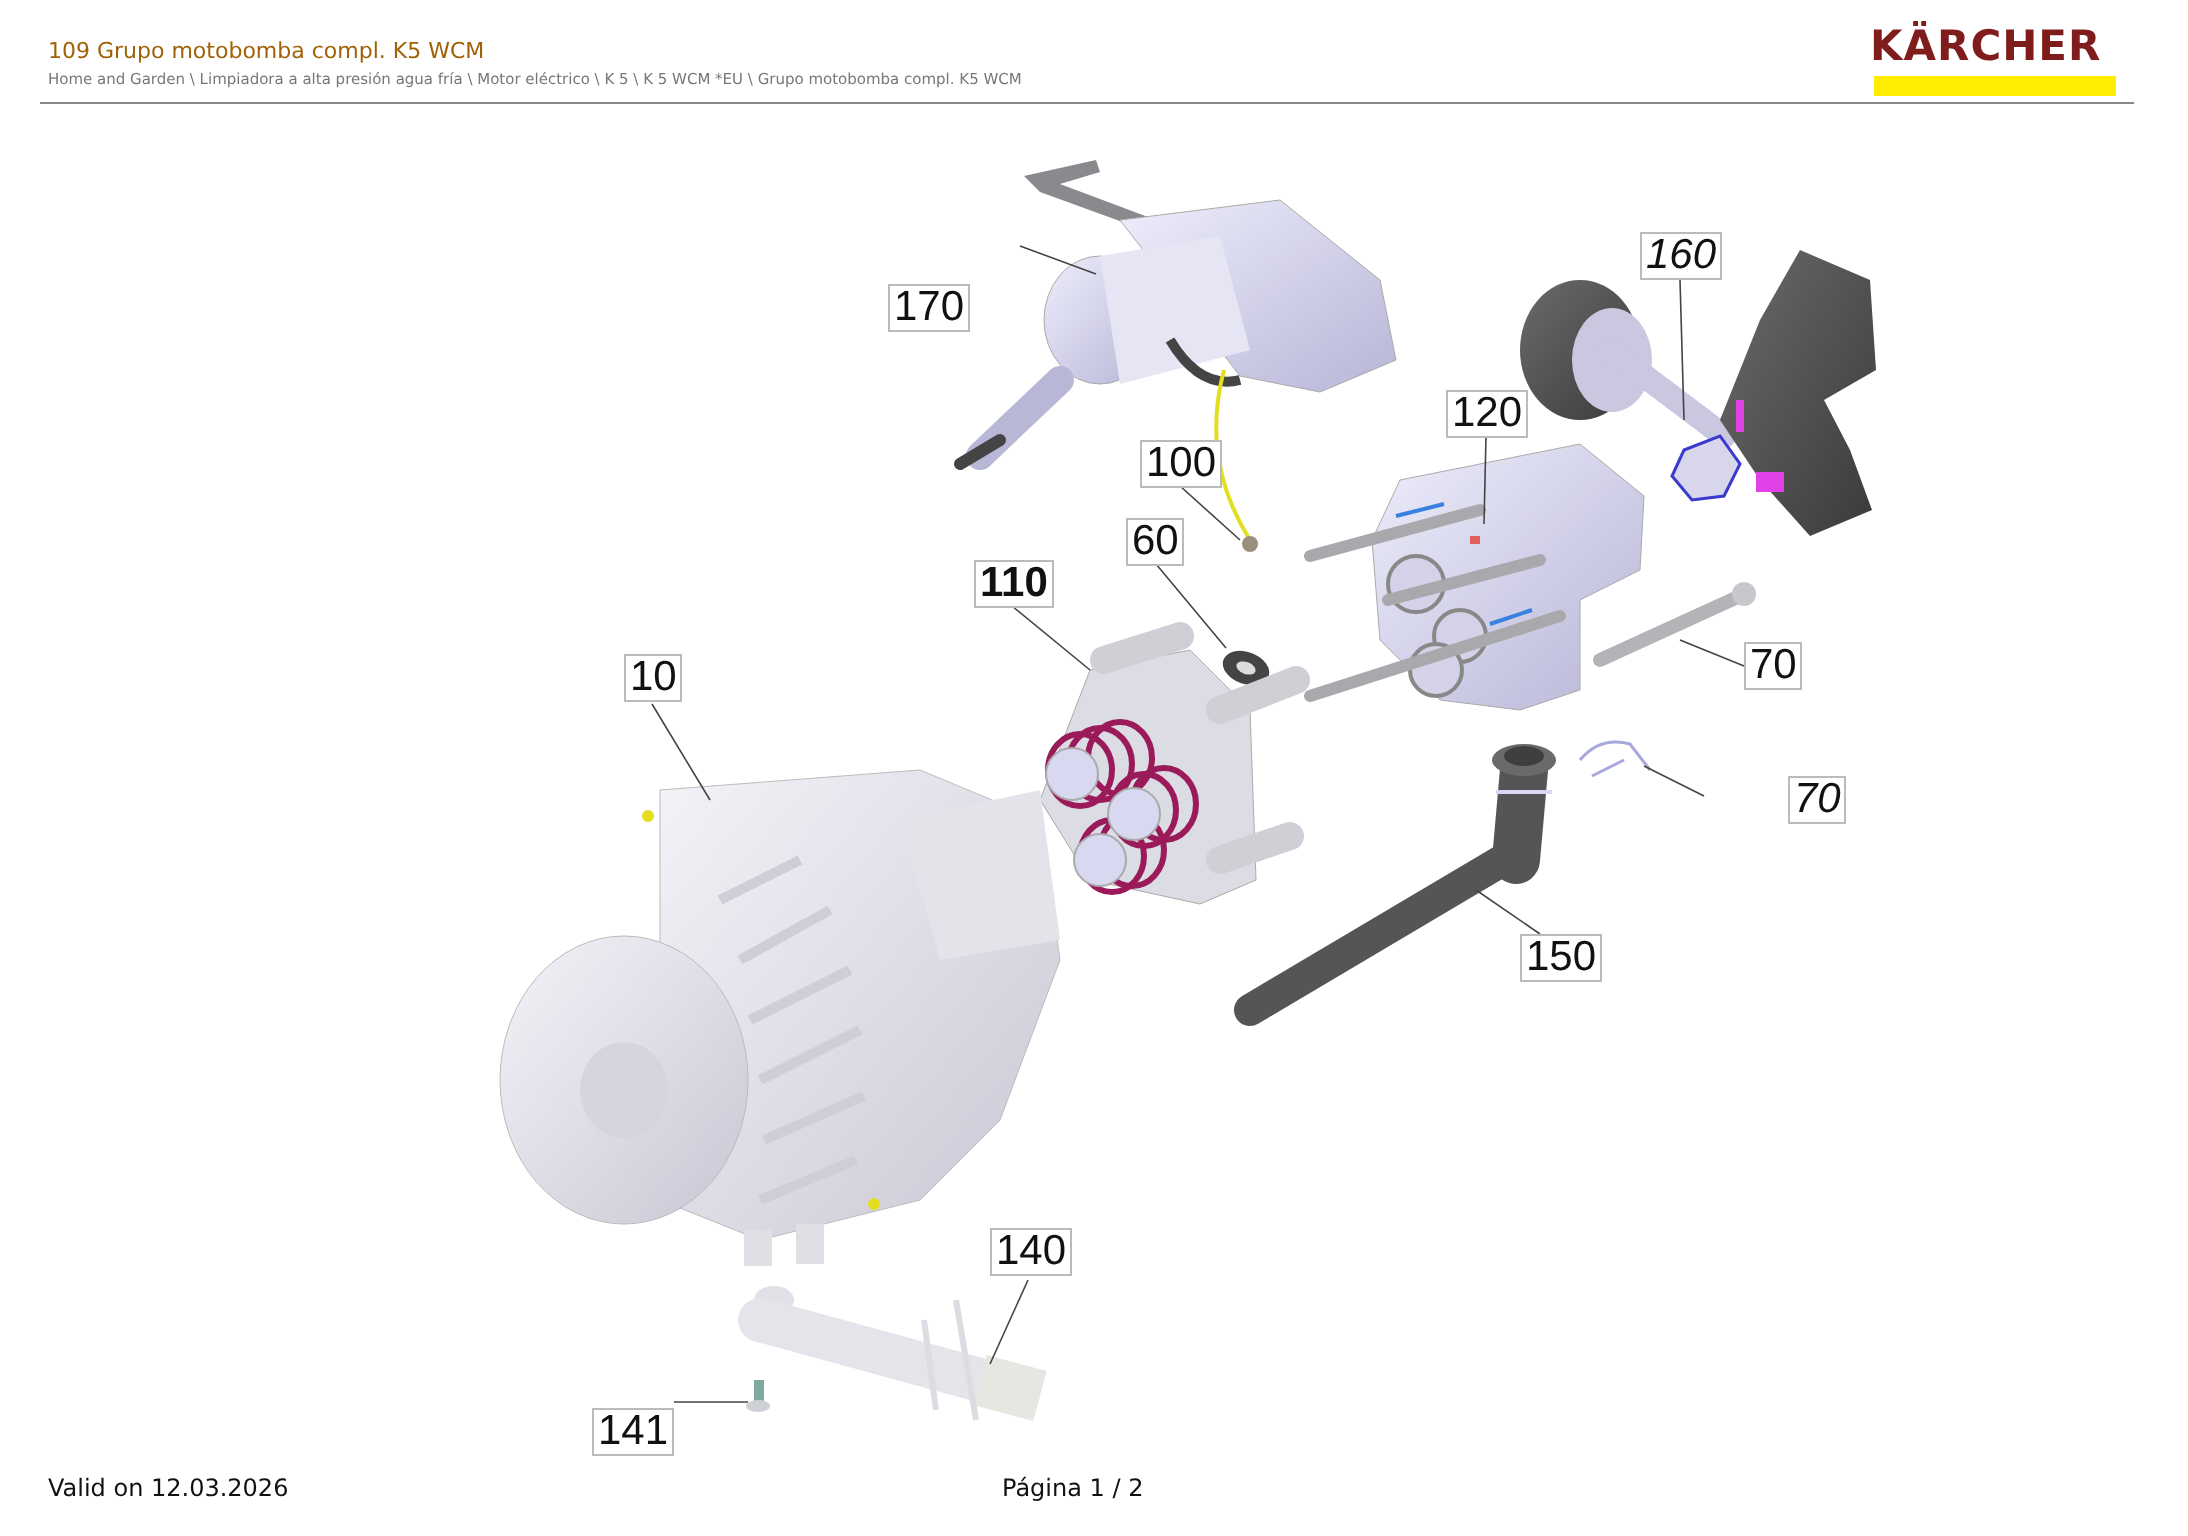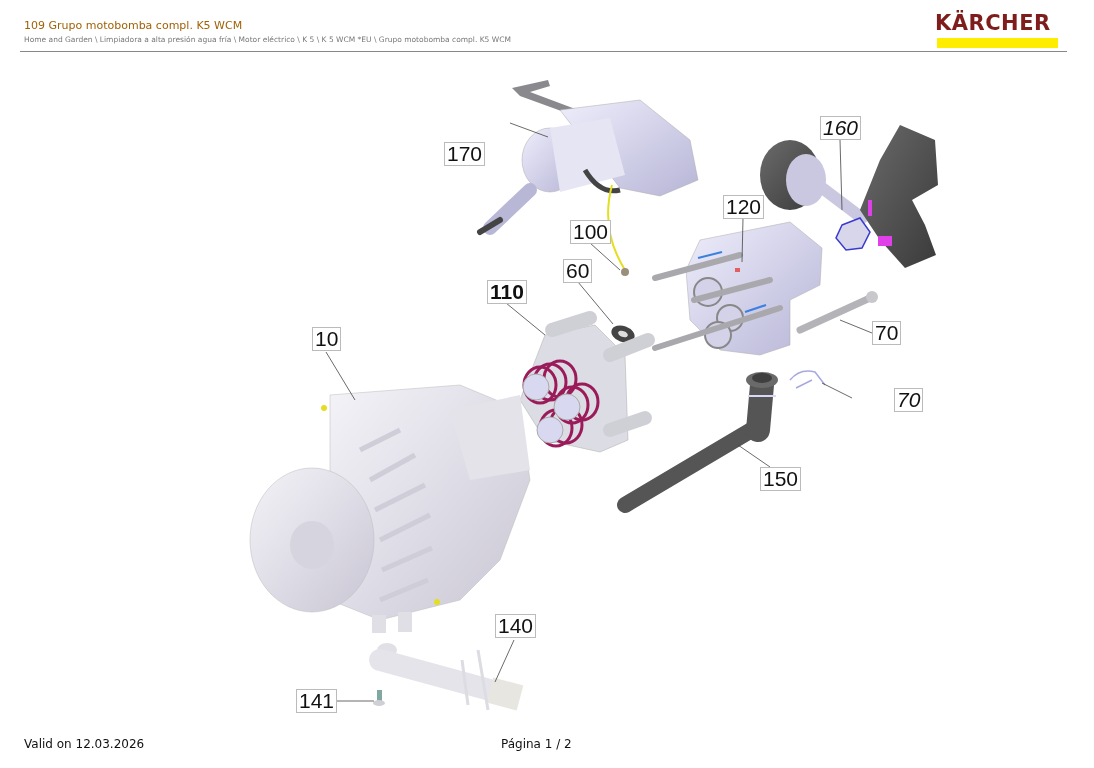--- a/index.html
+++ b/index.html
@@ -177,17 +177,17 @@
   <div class="callout" style="left:820px; top:56px;font-style:italic;">160</div>
   <div class="callout" style="left:723px; top:135px;">120</div>
   <div class="callout" style="left:570px; top:160px;">100</div>
   <div class="callout" style="left:563px; top:199px;">60</div>
   <div class="callout" style="left:487px; top:220px;font-weight:bold;">110</div>
   <div class="callout" style="left:312px; top:267px;">10</div>
   <div class="callout" style="left:872px; top:261px;">70</div>
   <div class="callout" style="left:894px; top:328px;font-style:italic;">70</div>
   <div class="callout" style="left:760px; top:407px;">150</div>
   <div class="callout" style="left:495px; top:554px;">140</div>
-  <div class="callout" style="left:296px; top:629px;text-align:right;">141</div>
+  <div class="callout" style="left:296px; top:644px;text-align:right;">141</div>
 </div>
 
 <div class="footer-left">Valid on 12.03.2026</div>
 <div class="footer-center">Página 1 / 2</div>
 
 </body></html>

